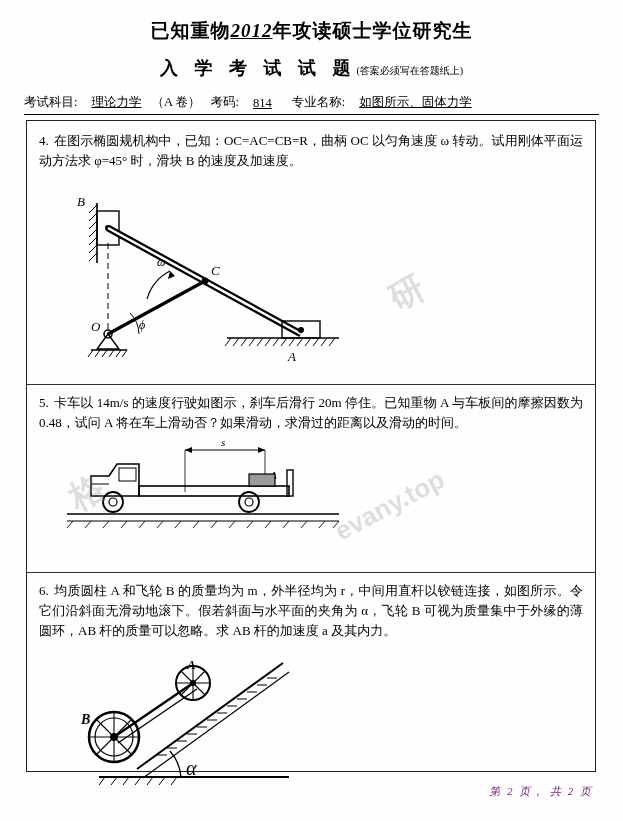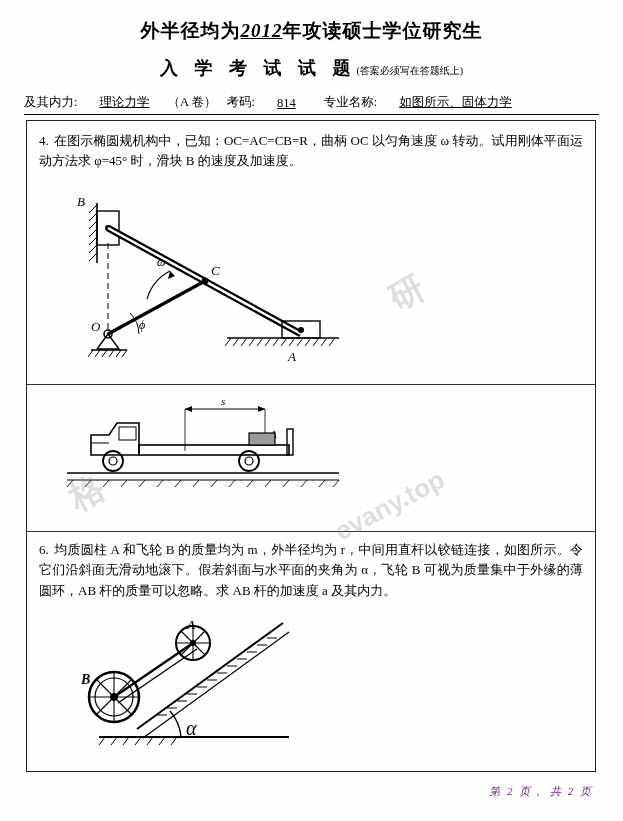--- a/index.html
+++ b/index.html
@@ -53,21 +53,21 @@
     font-size: 12.5px;
     display: flex;
     align-items: flex-end;
     border-bottom: 1px solid #000;
     padding-bottom: 3px;
   }
   .subject-row span {
     white-space: nowrap;
   }
   .sr-label { margin-right: 4px; }
-  .sr-val { margin: 0 18px; }
+  .sr-val { margin: 0 10px; }
   .sr-val.u { text-decoration: underline; }
   .sr-gap { width: 10px; display:inline-block; }
 
   
   .frame {
     position: absolute;
     left: 26px;
     top: 120px;
     width: 570px;
     height: 652px;
@@ -118,29 +118,29 @@
 
   svg { display: block; }
 </style>
 </head>
 <body>
 
 <div class="page">
 
   <div class="hdr">
     <div class="hdr-line1">
-      <span>外半径均为</span><span class="u">2012</span><span>年攻读硕士学位研究生</span>
+      <span>已知重物</span><span class="u">2012</span><span>年攻读硕士学位研究生</span>
     </div>
     <div class="hdr-line2">
       <span>入 学 考 试 试 题</span><span class="hdr-note">(答案必须写在答题纸上)</span>
     </div>
   </div>
 
   <div class="subject-row">
-    <span class="sr-label">及其内力:</span>
+    <span class="sr-label">考试科目:</span>
     <span class="sr-val u">理论力学</span>
     <span>（A 卷）</span>
     <span class="sr-gap"></span>
     <span class="sr-label">考码:</span>
     <span class="sr-val u">814</span>
     <span class="sr-gap"></span>
     <span class="sr-label">专业名称:</span>
     <span class="sr-val u">如图所示、固体力学</span>
   </div>
 
@@ -219,20 +219,24 @@
         </g>
 
         <rect x="243" y="150" width="38" height="17" fill="none" stroke="#000" stroke-width="1.4"></rect>
         <circle cx="262" cy="159" r="3" fill="#000"></circle>
         <text x="249" y="190" font-size="13" font-family="'Liberation Serif',serif" font-style="italic">A</text>
       </svg>
     </div>
 
     <div class="sep"></div>
 
+    <div class="q">
+      <span class="idx">5.</span>
+      <span>卡车以 14m/s 的速度行驶如图示，刹车后滑行 20m 停住。已知重物 A 与车板间的摩擦因数为 0.48，试问 A 将在车上滑动否？如果滑动，求滑过的距离以及滑动的时间。</span>
+    </div>
 
     <div class="figbox">
       <svg width="546" height="130" viewBox="0 0 546 130">
 
         <line x1="146" y1="16" x2="226" y2="16" stroke="#000" stroke-width="1"></line>
         <polygon points="146,16 153,13 153,19" fill="#000"></polygon>
         <polygon points="226,16 219,13 219,19" fill="#000"></polygon>
         <text x="182" y="12" font-size="11" font-family="'Liberation Serif',serif" font-style="italic">s</text>
         <line x1="146" y1="16" x2="146" y2="58" stroke="#000" stroke-width="0.8"></line>
         <line x1="226" y1="16" x2="226" y2="48" stroke="#000" stroke-width="0.8"></line>

